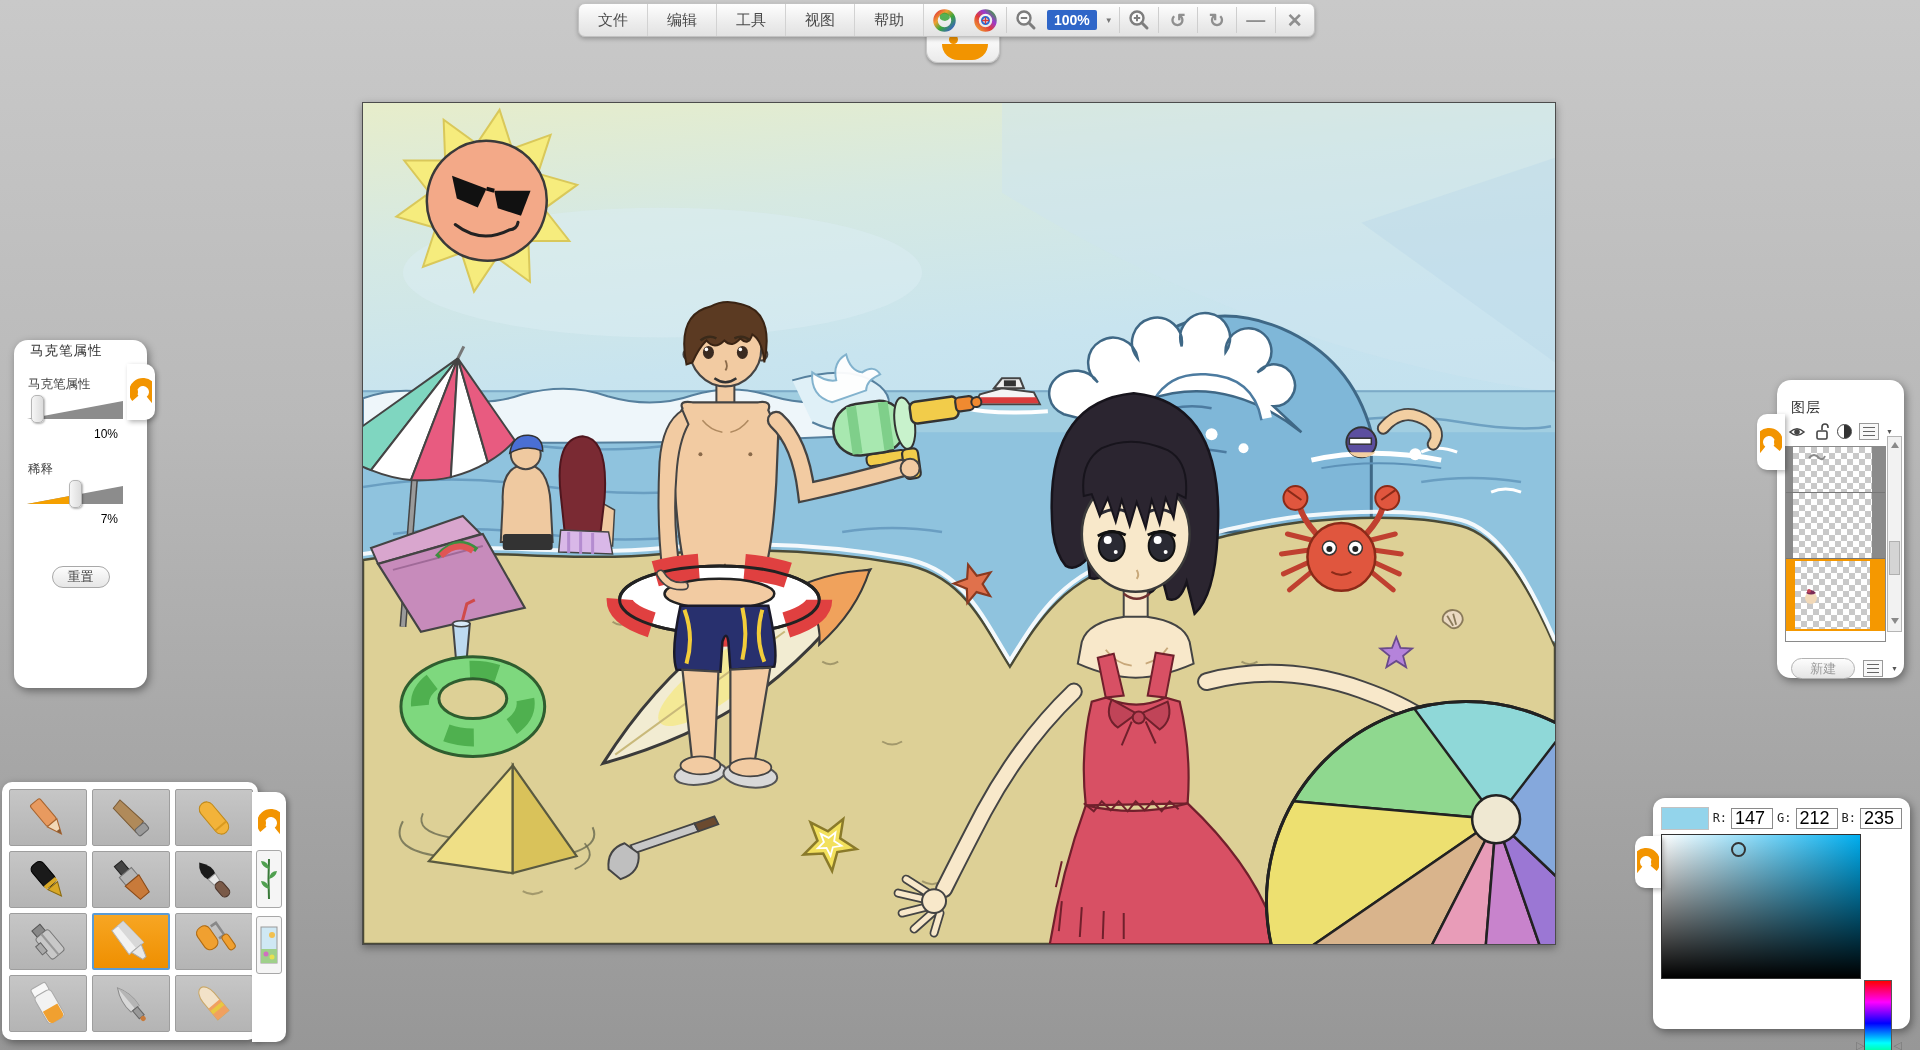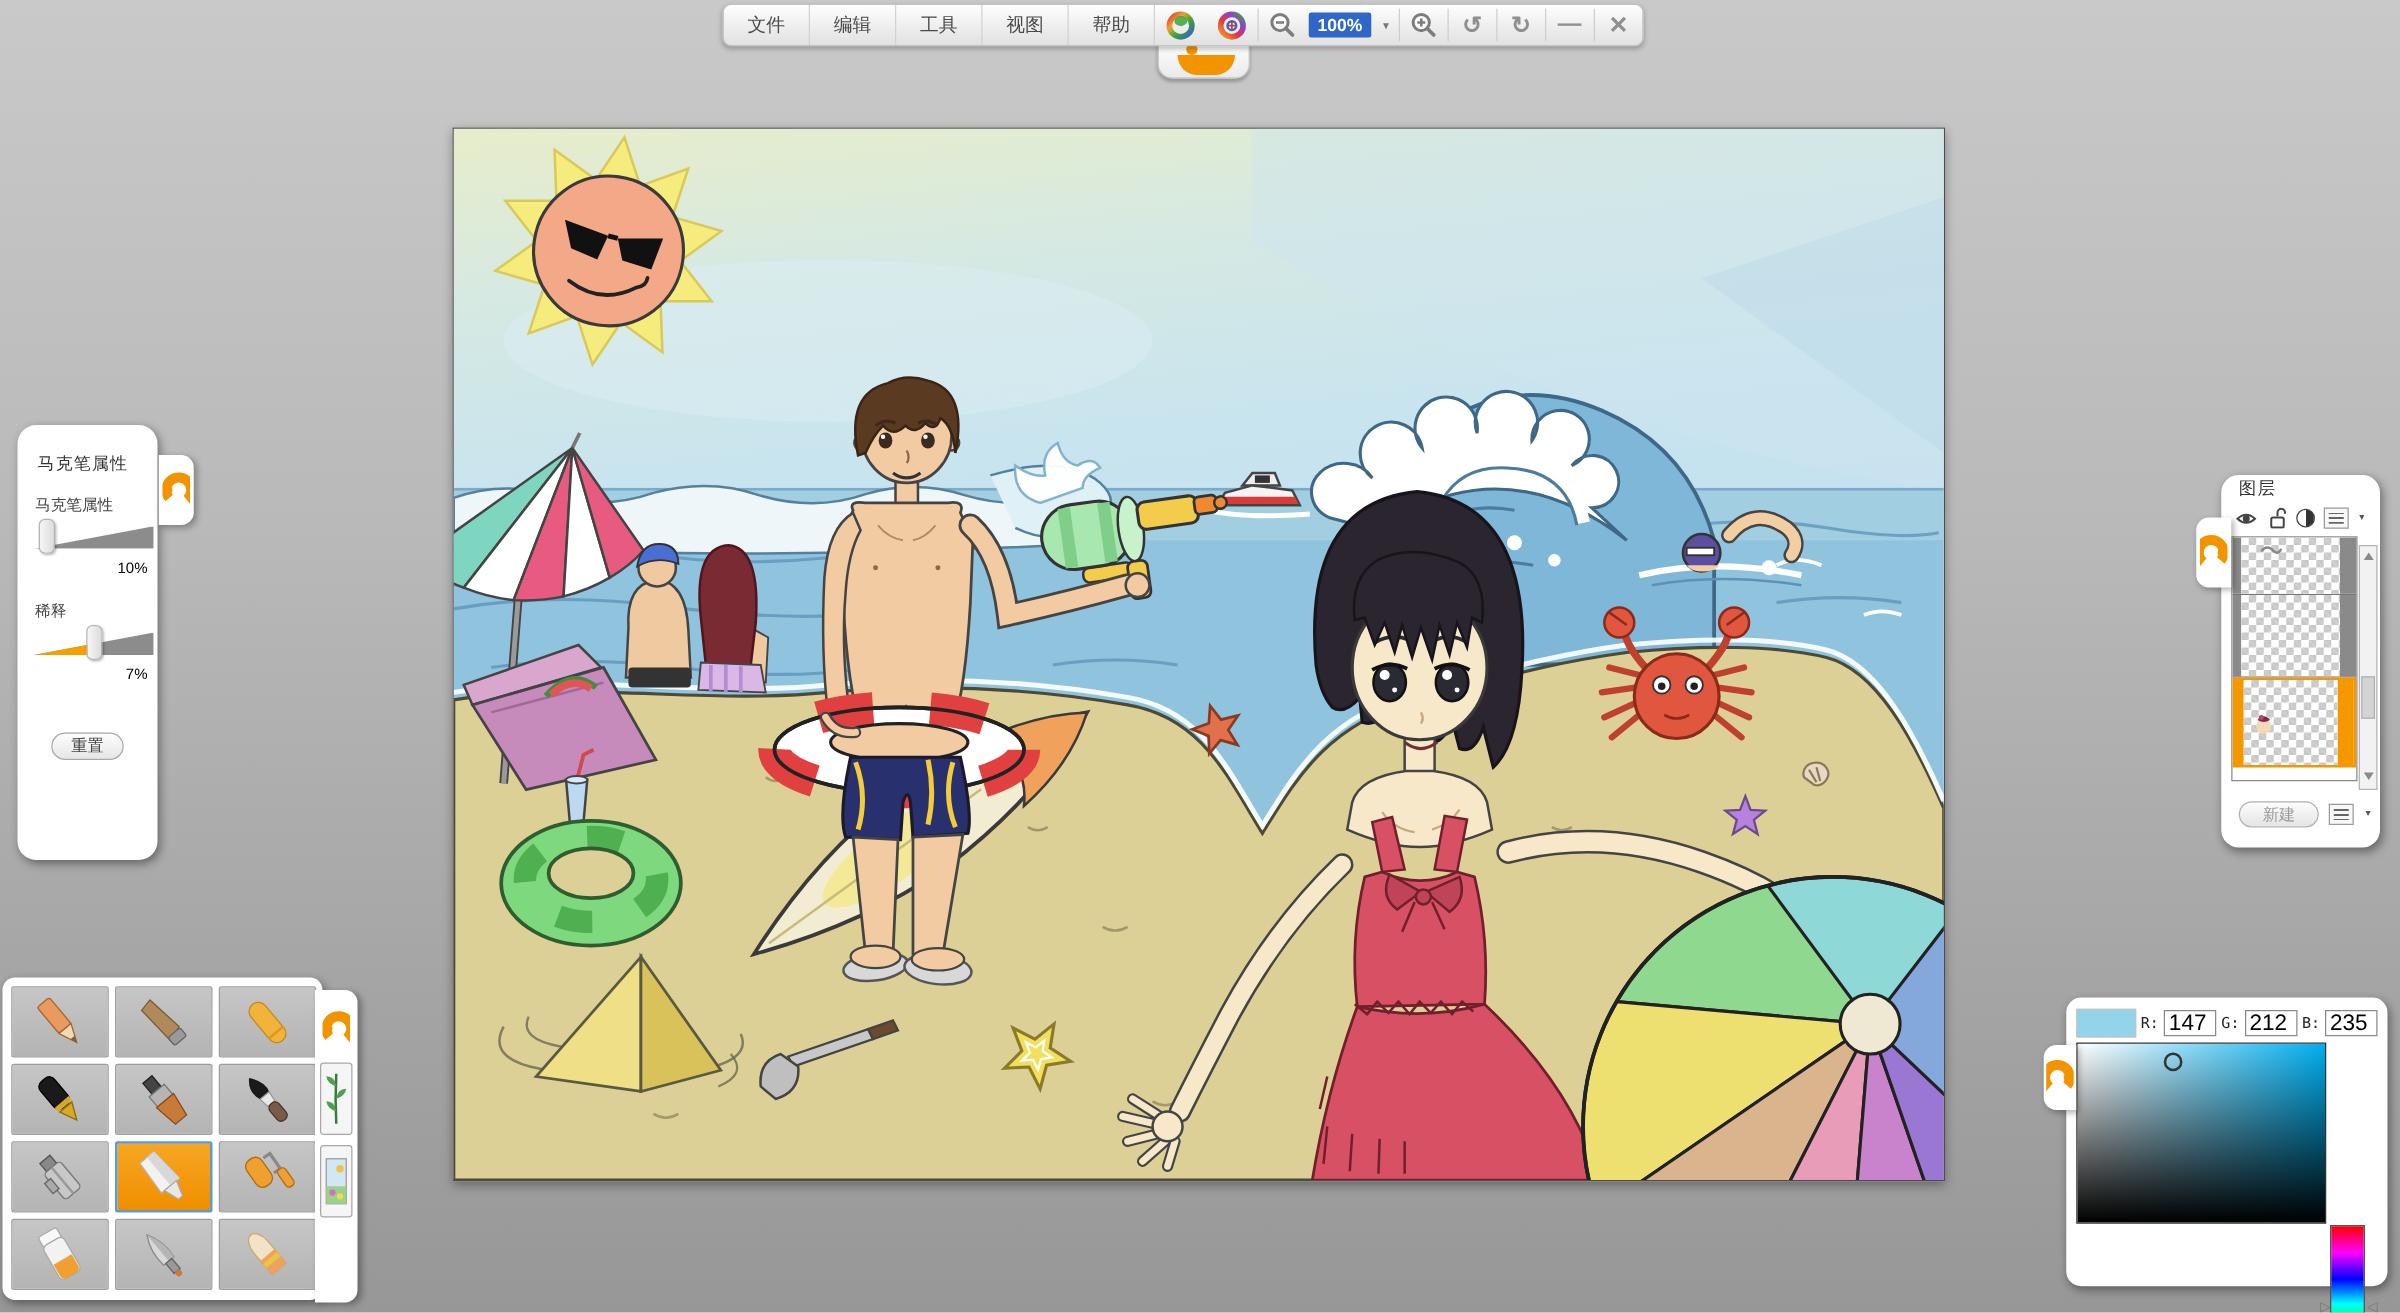--- a/index.html
+++ b/index.html
@@ -24,21 +24,21 @@
   
   .canvas { position:absolute; left:362px; top:102px; width:1194px; height:843px; background:#fff;
     border:1px solid #4c4c4c; box-shadow:0 3px 8px rgba(0,0,0,.35); }
   .canvas svg { display:block; width:100%; height:100%; }
 
   
   .panel { position:absolute; background:#fff; border-radius:14px; box-shadow:2px 3px 8px rgba(0,0,0,.4); }
   .grip-tab { position:absolute; background:#fff; box-shadow:2px 2px 5px rgba(0,0,0,.3); display:flex; align-items:center; justify-content:center; }
 
   
-  .marker-panel { left:14px; top:340px; width:112px; height:348px; padding:20px 12px;border-radius:15px; }
+  .marker-panel { left:14px; top:340px; width:133px; height:348px; padding:0 12px; }
   .marker-panel .title { font-size:13.5px; color:#333; margin:2px 0 16px 4px; letter-spacing:1px; }
   .slider-label { font-size:12.5px; color:#444; margin:0 0 8px 2px; }
   .wedge-track { position:relative; width:96px; height:18px; margin:6px 0 2px 1px; }
   .wedge { position:absolute; inset:0; background:#8c8c8c; clip-path:polygon(0 100%,100% 0,100% 100%); }
   .wedge-fill { position:absolute; left:0; bottom:0; height:100%; background:#f5a000; clip-path:polygon(0 100%,100% 50%,100% 100%); width:50%; }
   .slider-handle { position:absolute; top:-6px; width:13px; height:28px; background:linear-gradient(90deg,#f6f6f6,#dcdcdc);
     border:1px solid #b5b5b5; border-radius:5px; box-shadow:1px 1px 2px rgba(0,0,0,.3); }
   .slider-value { font-size:12px; color:#000000; text-align:right; width:92px; margin:8px 0 20px 0; }
   .reset-btn { display:block; margin:40px auto 0; width:58px; height:22px; border:1px solid #a8a8a8; border-radius:11px;
     background:linear-gradient(180deg,#fdfdfd,#e6e6e6); font-size:13px; color:#444; font-family:inherit; }
@@ -46,21 +46,21 @@
   
   .tools-panel { left:2px; top:782px; width:256px; height:258px; border-radius:10px; padding:7px; }
   .tools-grid { display:grid; grid-template-columns:repeat(3,78px); grid-auto-rows:57px; gap:5px; }
   .tool-cell { background:linear-gradient(180deg,#c6c6c6,#b4b4b4); border:1px solid #9e9e9e; border-radius:2px;
     display:flex; align-items:center; justify-content:center; }
   .tool-cell.selected { background:linear-gradient(180deg,#f7a623,#ef8f00); border:2px solid #5b9bd5; }
   .tools-tab { left:252px; top:792px; width:34px; height:250px; border-radius:0 10px 10px 0; box-shadow:3px 2px 5px rgba(0,0,0,.3); flex-direction:column; justify-content:flex-start; gap:8px; padding-top:12px; }
   .mini-btn { width:26px; height:58px; border:1px solid #a8a8a8; border-radius:3px; background:#f5f5f5; display:flex; align-items:center; justify-content:center; }
 
   
-  .layers-panel { left:1777px; top:380px; width:127px; height:298px; padding:0 6px; }
+  .layers-panel { left:1777px; top:380px; width:127px; height:298px; padding:17px 6px; }
   .layers-panel .title { font-size:14px; color:#333; margin:2px 0 6px 8px; letter-spacing:1px; }
   .layer-icons { display:flex; align-items:center; gap:7px; margin:0 0 6px 4px; }
   .half-icon { width:15px; height:15px; border-radius:50%; border:1.5px solid #444; background:linear-gradient(90deg,#fff 50%,#333 50%); }
   .menu-box { width:20px; height:17px; border:1px solid #999; background:
       linear-gradient(#f8f8f8,#f8f8f8) , #fff; position:relative; }
   .menu-box:before { content:""; position:absolute; left:3px; right:3px; top:3px; height:9px;
       background:repeating-linear-gradient(180deg,#666 0 1.5px,transparent 1.5px 4px); }
   .tiny-arrow { font-size:7px; color:#555; }
   .layer-list { border:1px solid #8a8a8a; height:196px; overflow:hidden; position:relative; width:101px; margin-left:2px; }
   .layer-row { display:flex; border-bottom:1px solid #777; }

